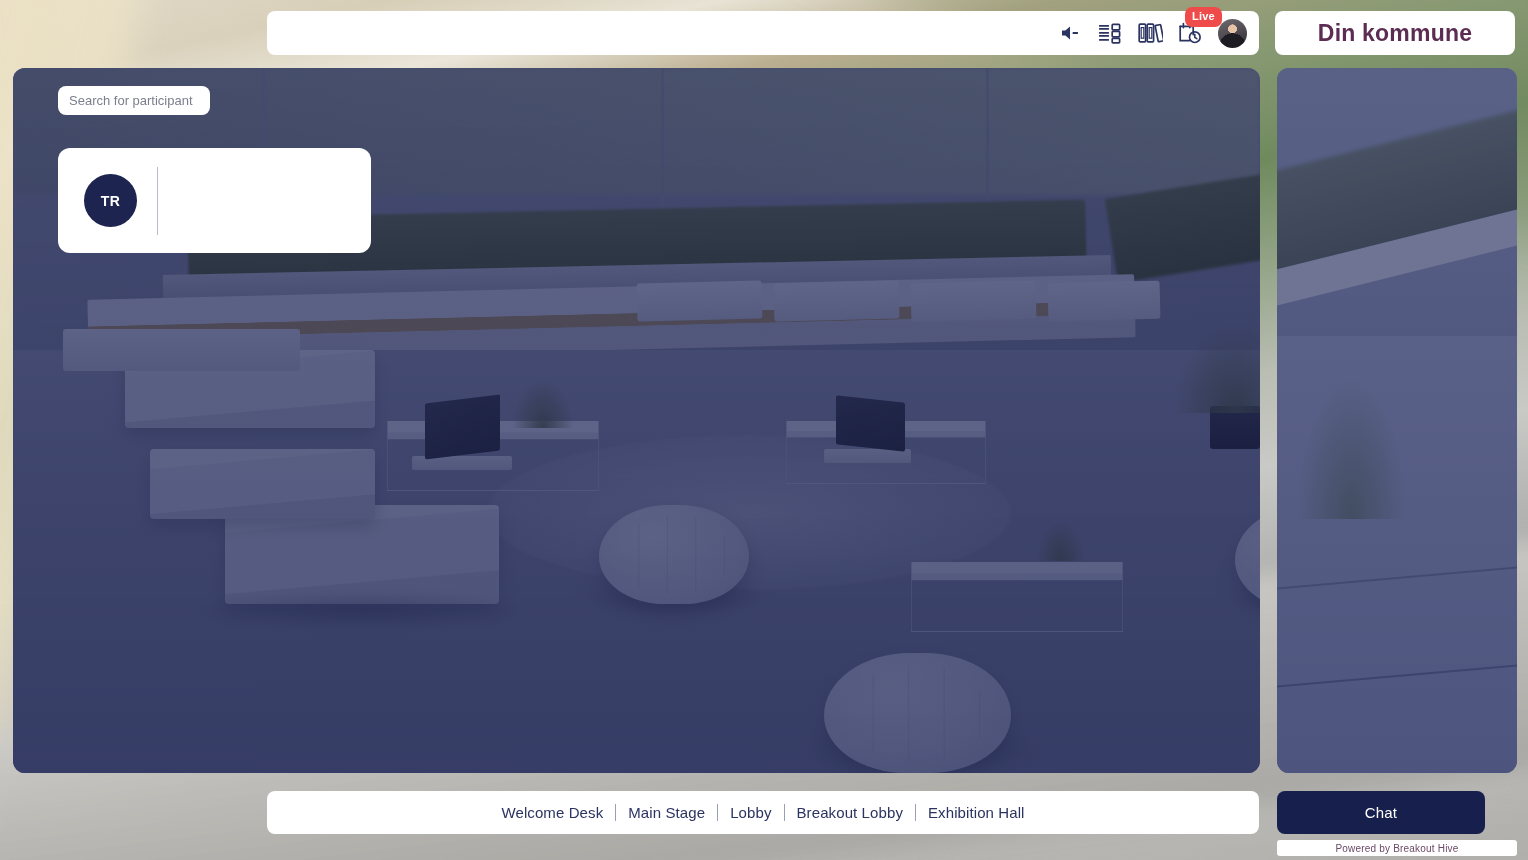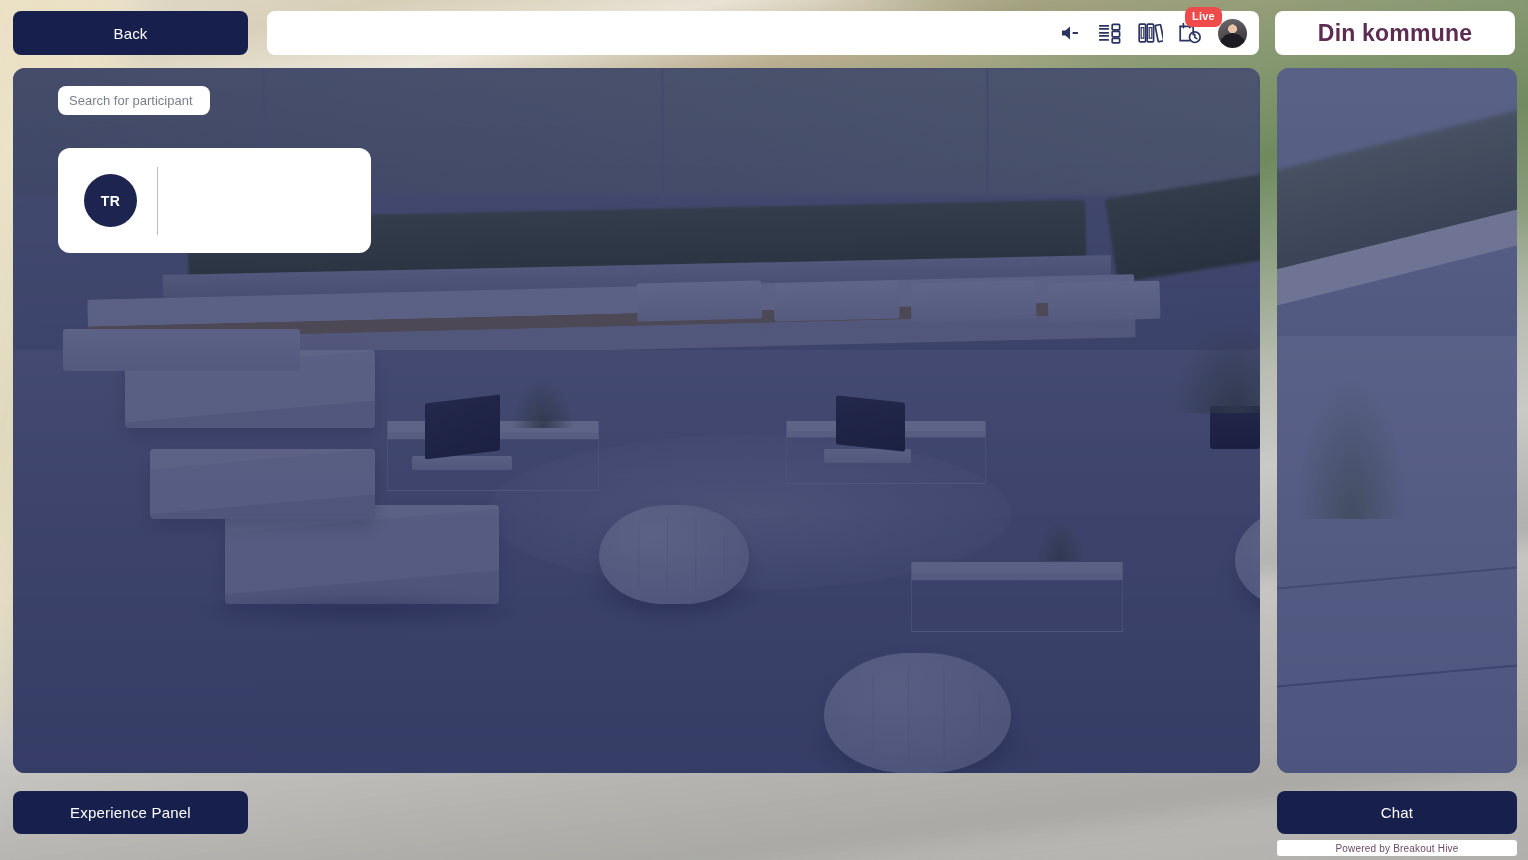--- a/index.html
+++ b/index.html
@@ -351,21 +351,21 @@
     padding: 0 12px;
     letter-spacing: .1px;
     white-space: nowrap;
   }
   .nav-sep {
     width: 1px; height: 17px;
     background: #9aa0b4;
   }
   #chat-button {
     position: absolute; left: 1277px; top: 791px;
-    width: 240px; height: 43px;
+    width: 208px; height: 43px;
   }
   #powered-by {
     position: absolute; left: 1277px; top: 840px;
     width: 240px; height: 16px;
     background: #ffffff;
     border-radius: 3px;
     display: flex; align-items: center; justify-content: center;
     font-size: 10px;
     color: #6b4a66;
     letter-spacing: .2px;
@@ -375,21 +375,20 @@
 <body>
 
 <div id="app">
 
   <div id="bg-streaks"></div>
   <div id="bg-floor"></div>
   <div id="bg-diag"></div>
 
   <div class="topbar">
 
-    <button class="btn-navy" id="back-button">Back</button>
 
     <div id="brand-bar">
       <span id="brand-title">Din kommune</span>
     </div>
 
     <div id="toolbar-bar">
 
       <div class="tool-icon">
         <svg width="22" height="18" viewBox="0 0 22 18" fill="none">
           <path d="M3 6.5h3.4L11 2.6v12.8L6.4 11.5H3z" fill="#2b3360"></path>
@@ -569,19 +568,29 @@
       <div class="sc" style="left:-10%;top:10%;width:130%;height:16%;background:linear-gradient(180deg,#6f7d6a,#4f5c4b);filter:blur(2px);transform:rotate(-14deg);"></div>
       <div class="sc" style="left:-10%;top:24%;width:130%;height:5%;background:#c7cbd9;transform:rotate(-14deg);"></div>
       <div class="sc" style="left:0;top:38%;width:100%;height:62%;background:linear-gradient(180deg,#9aa0bc,#7d85a7);"></div>
       <div class="sc frond" style="left:8%;top:44%;width:46%;height:20%;"></div>
       <div class="sc" style="left:-20%;top:72%;width:150%;height:2px;background:rgba(70,78,116,.55);transform:rotate(-5deg);"></div>
       <div class="sc" style="left:-20%;top:86%;width:150%;height:2px;background:rgba(60,68,104,.6);transform:rotate(-5deg);"></div>
     </div>
     <div id="chat-veil"></div>
   </div>
 
-  <button class="btn-navy" id="experience-panel-button">Experience Panel</button>
-
+
+  <div id="nav-bar">
+    <span class="nav-link">Welcome Desk</span>
+    <span class="nav-sep"></span>
+    <span class="nav-link">Main Stage</span>
+    <span class="nav-sep"></span>
+    <span class="nav-link">Lobby</span>
+    <span class="nav-sep"></span>
+    <span class="nav-link">Breakout Lobby</span>
+    <span class="nav-sep"></span>
+    <span class="nav-link">Exhibition Hall</span>
+  </div>
 
   <button class="btn-navy" id="chat-button">Chat</button>
 
   <div id="powered-by">Powered by Breakout Hive</div>
 </div>
 
 </body></html>

